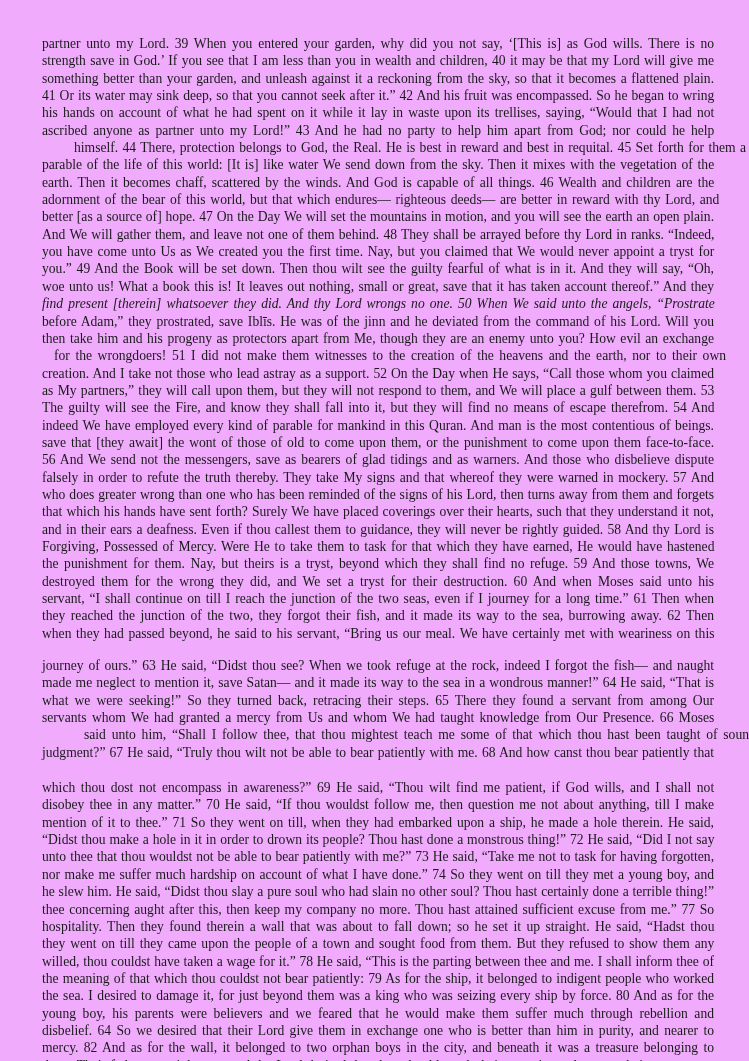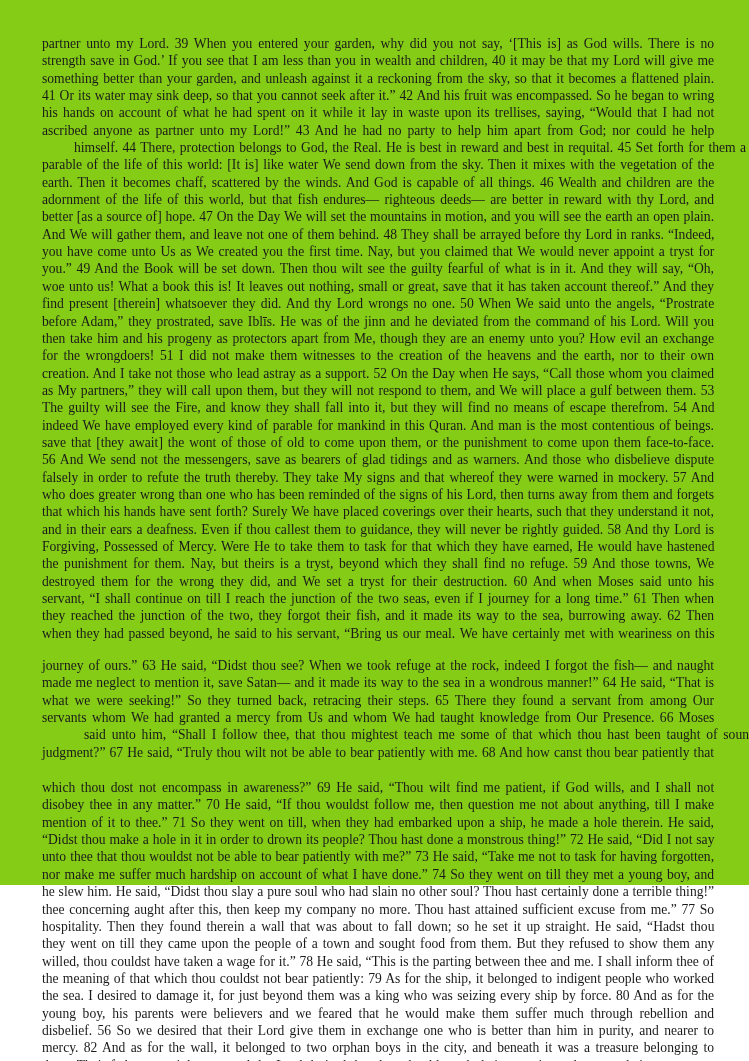--- a/index.html
+++ b/index.html
@@ -11,22 +11,22 @@
     width: 749px;
     height: 1061px;
     overflow: hidden;
     position: relative;
   }
   .page {
     position: absolute;
     left: 0;
     top: 0;
     width: 749px;
-    height: 885px;
-    background: #84cc16;
+    height: 1061px;
+    background: #f0abfc;
   }
   .text-block {
     position: absolute;
     left: 42px;
     top: 35px;
     width: 672px;
     font-family: "Liberation Serif", serif;
     font-size: 13.6px;
     line-height: 17.35px;
     color: #1a1a1a;
@@ -46,30 +46,30 @@
   <div class="text-block" id="text-block">
       <span class="line" style="display: block; word-spacing: 2.31818px;">partner unto my Lord. 39 When you entered your garden, why did you not say, ‘[This is] as God wills. There is no</span>
       <span class="line" style="display: block; word-spacing: 0.961538px;">strength save in God.’ If you see that I am less than you in wealth and children, 40 it may be that my Lord will give me</span>
       <span class="line" style="display: block; word-spacing: 1.2px;">something better than your garden, and unleash against it a reckoning from the sky, so that it becomes a flattened plain.</span>
       <span class="line" style="display: block; word-spacing: 0.625px;">41 Or its water may sink deep, so that you cannot seek after it.” 42 And his fruit was encompassed. So he began to wring</span>
       <span class="line" style="display: block; word-spacing: 1.79167px;">his hands on account of what he had spent on it while it lay in waste upon its trellises, saying, “Would that I had not</span>
       <span class="line" style="display: block; word-spacing: 2.45455px;">ascribed anyone as partner unto my Lord!” 43 And he had no party to help him apart from God; nor could he help</span>
       <span class="line" style="display: block; word-spacing: 1px; margin-left: 32px;">himself. 44 There, protection belongs to God, the Real. He is best in reward and best in requital. 45 Set forth for them a</span>
       <span class="line" style="display: block; word-spacing: 1.29167px;">parable of the life of this world: [It is] like water We send down from the sky. Then it mixes with the vegetation of the</span>
       <span class="line" style="display: block; word-spacing: 1.66667px;">earth. Then it becomes chaff, scattered by the winds. And God is capable of all things. 46 Wealth and children are the</span>
-      <span class="line" style="display: block; word-spacing: 1.25px;">adornment of the life of this world, but that fish endures— righteous deeds— are better in reward with thy Lord, and</span>
+      <span class="line" style="display: block; word-spacing: 1.25px;">adornment of the bear of this world, but that which endures— righteous deeds— are better in reward with thy Lord, and</span>
       <span class="line" style="display: block; word-spacing: 0.48px;">better [as a source of] hope. 47 On the Day We will set the mountains in motion, and you will see the earth an open plain.</span>
       <span class="line" style="display: block; word-spacing: 0.818182px;">And We will gather them, and leave not one of them behind. 48 They shall be arrayed before thy Lord in ranks. “Indeed,</span>
       <span class="line" style="display: block; word-spacing: 1.30435px;">you have come unto Us as We created you the first time. Nay, but you claimed that We would never appoint a tryst for</span>
       <span class="line" style="display: block; word-spacing: 1.4px;">you.” 49 And the Book will be set down. Then thou wilt see the guilty fearful of what is in it. And they will say, “Oh,</span>
       <span class="line" style="display: block; word-spacing: 1px;">woe unto us! What a book this is! It leaves out nothing, small or great, save that it has taken account thereof.” And they</span>
-      <span class="line" style="display: block; word-spacing: 1.68421px;">find present [therein] whatsoever they did. And thy Lord wrongs no one. 50 When We said unto the angels, “Prostrate</span>
+      <span class="line" style="display: block; word-spacing: 1.68421px; font-style: italic;">find present [therein] whatsoever they did. And thy Lord wrongs no one. 50 When We said unto the angels, “Prostrate</span>
       <span class="line" style="display: block; word-spacing: 1.38095px;">before Adam,” they prostrated, save Iblīs. He was of the jinn and he deviated from the command of his Lord. Will you</span>
       <span class="line" style="display: block; word-spacing: 1.14286px;">then take him and his progeny as protectors apart from Me, though they are an enemy unto you? How evil an exchange</span>
-      <span class="line" style="display: block; word-spacing: 2.18182px;">for the wrongdoers! 51 I did not make them witnesses to the creation of the heavens and the earth, nor to their own</span>
+      <span class="line" style="display: block; word-spacing: 2.18182px; margin-left: 12px;">for the wrongdoers! 51 I did not make them witnesses to the creation of the heavens and the earth, nor to their own</span>
       <span class="line" style="display: block; word-spacing: 0.608696px;">creation. And I take not those who lead astray as a support. 52 On the Day when He says, “Call those whom you claimed</span>
       <span class="line" style="display: block; word-spacing: 0.913043px;">as My partners,” they will call upon them, but they will not respond to them, and We will place a gulf between them. 53</span>
       <span class="line" style="display: block; word-spacing: 1.69565px;">The guilty will see the Fire, and know they shall fall into it, but they will find no means of escape therefrom. 54 And</span>
       <span class="line" style="display: block; word-spacing: 1.15px;">indeed We have employed every kind of parable for mankind in this Quran. And man is the most contentious of beings.</span>
       <span class="line" style="display: block; word-spacing: 1.42857px;">save that [they await] the wont of those of old to come upon them, or the punishment to come upon them face-to-face.</span>
       <span class="line" style="display: block; word-spacing: 1.6px;">56 And We send not the messengers, save as bearers of glad tidings and as warners. And those who disbelieve dispute</span>
       <span class="line" style="display: block; word-spacing: 1.38095px;">falsely in order to refute the truth thereby. They take My signs and that whereof they were warned in mockery. 57 And</span>
       <span class="line" style="display: block; word-spacing: 0.545455px;">who does greater wrong than one who has been reminded of the signs of his Lord, then turns away from them and forgets</span>
       <span class="line" style="display: block; word-spacing: 0.7px;">that which his hands have sent forth? Surely We have placed coverings over their hearts, such that they understand it not,</span>
       <span class="line" style="display: block; word-spacing: 0.956522px;">and in their ears a deafness. Even if thou callest them to guidance, they will never be rightly guided. 58 And thy Lord is</span>
@@ -92,17 +92,17 @@
       <span class="line" style="display: block; word-spacing: 0.565217px;">unto thee that thou wouldst not be able to bear patiently with me?” 73 He said, “Take me not to task for having forgotten,</span>
       <span class="line" style="display: block; word-spacing: 1.04167px;">nor make me suffer much hardship on account of what I have done.” 74 So they went on till they met a young boy, and</span>
       <span class="line" style="display: block; word-spacing: 0.391304px;">he slew him. He said, “Didst thou slay a pure soul who had slain no other soul? Thou hast certainly done a terrible thing!”</span>
       <span class="line" style="display: block; word-spacing: 1.21053px;">thee concerning aught after this, then keep my company no more. Thou hast attained sufficient excuse from me.” 77 So</span>
       <span class="line" style="display: block; word-spacing: 2.04545px;">hospitality. Then they found therein a wall that was about to fall down; so he set it up straight. He said, “Hadst thou</span>
       <span class="line" style="display: block; word-spacing: 1.3913px;">they went on till they came upon the people of a town and sought food from them. But they refused to show them any</span>
       <span class="line" style="display: block; word-spacing: 0.375px;">willed, thou couldst have taken a wage for it.” 78 He said, “This is the parting between thee and me. I shall inform thee of</span>
       <span class="line" style="display: block; word-spacing: 0.809524px;">the meaning of that which thou couldst not bear patiently: 79 As for the ship, it belonged to indigent people who worked</span>
       <span class="line" style="display: block; word-spacing: 1.08px;">the sea. I desired to damage it, for just beyond them was a king who was seizing every ship by force. 80 And as for the</span>
       <span class="line" style="display: block; word-spacing: 3.22222px;">young boy, his parents were believers and we feared that he would make them suffer much through rebellion and</span>
-      <span class="line" style="display: block; word-spacing: 1.90909px;">disbelief. 56 So we desired that their Lord give them in exchange one who is better than him in purity, and nearer to</span>
+      <span class="line" style="display: block; word-spacing: 1.90909px;">disbelief. 64 So we desired that their Lord give them in exchange one who is better than him in purity, and nearer to</span>
       <span class="line" style="display: block; word-spacing: 1.91304px;">mercy. 82 And as for the wall, it belonged to two orphan boys in the city, and beneath it was a treasure belonging to</span>
       <span class="line" style="display: block; word-spacing: 0.947368px;">them. Their father was righteous, and thy Lord desired that they should reach their maturity and extract their treasure, as</span>
     </div>
 </div>
 
 </body></html>

